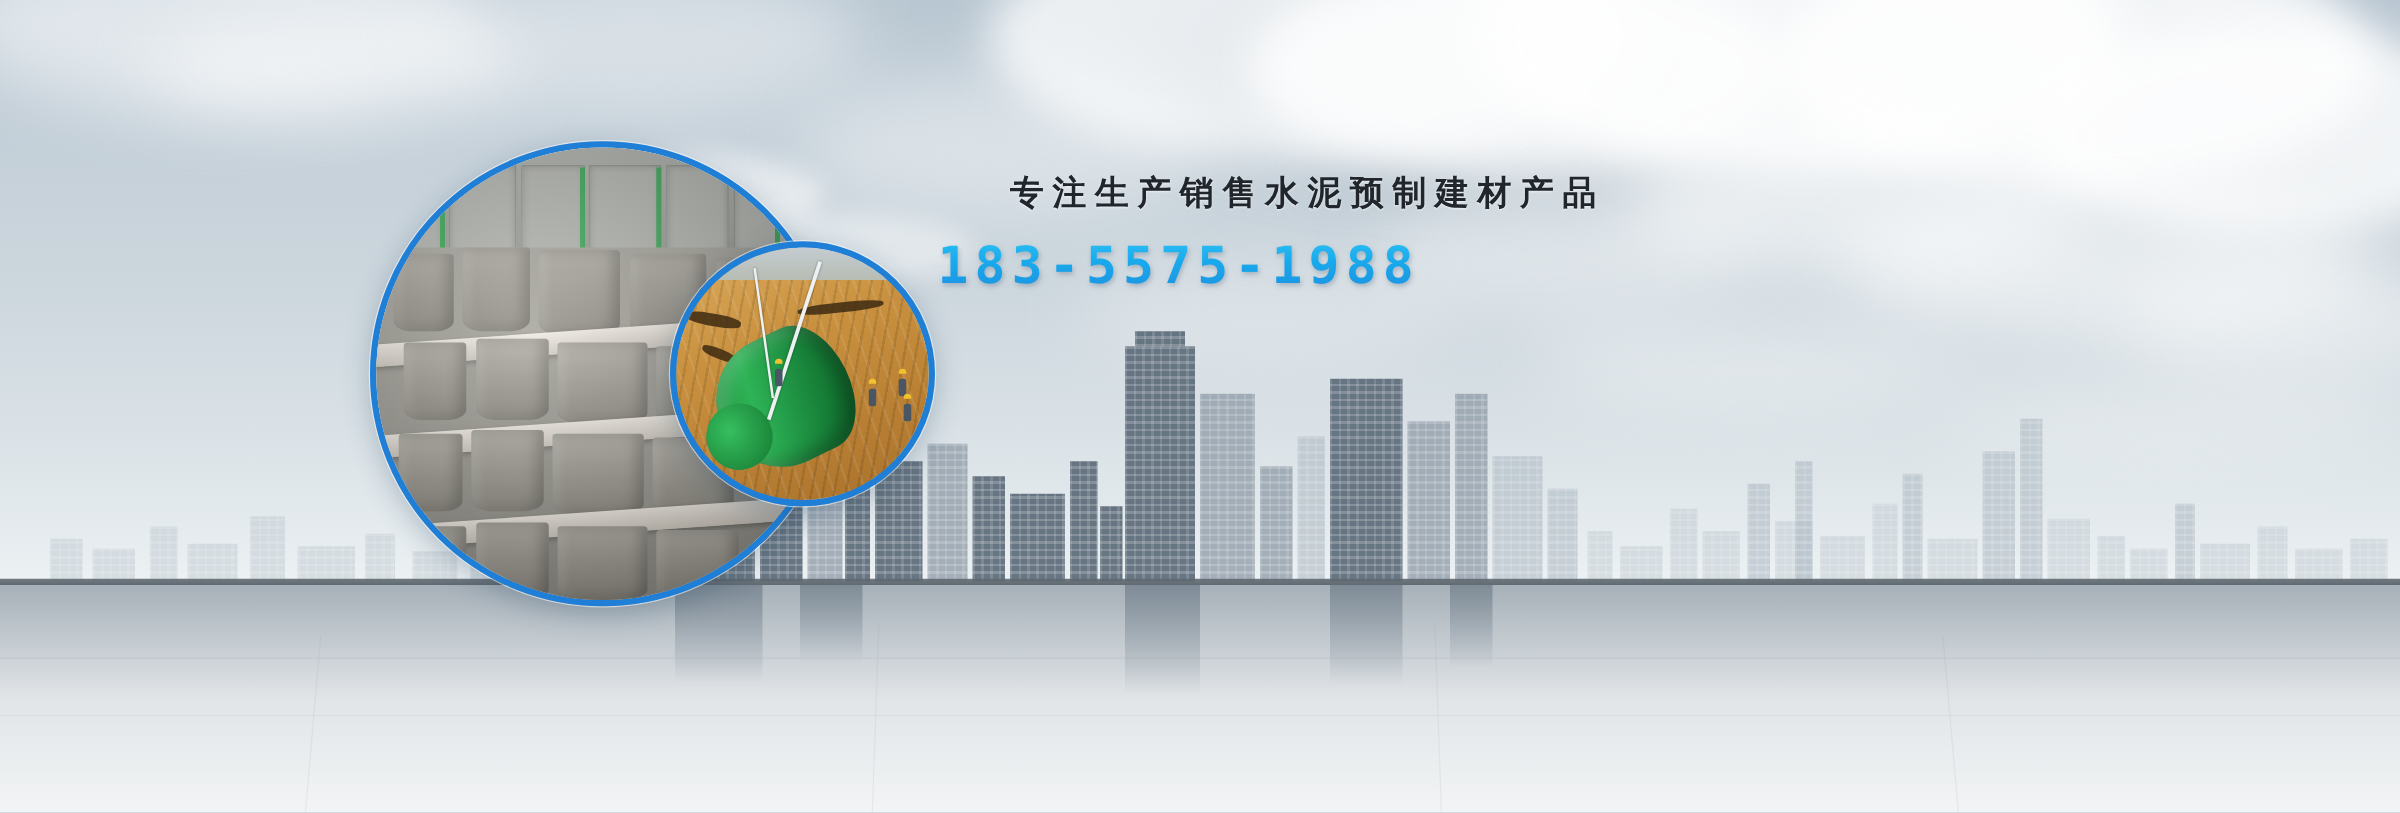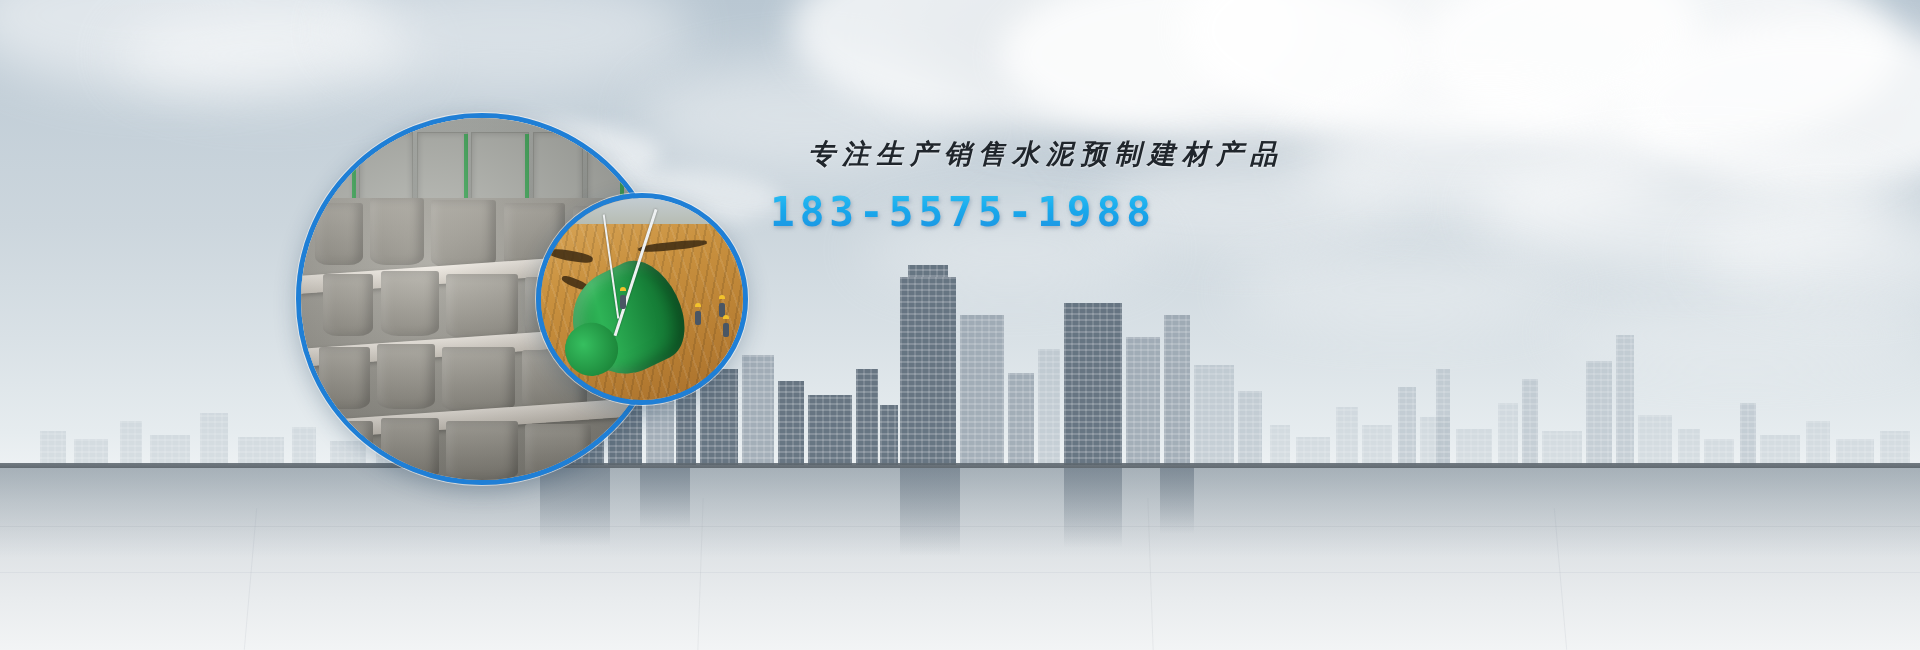--- a/index.html
+++ b/index.html
@@ -181,34 +181,33 @@
   .red-bar span{
     font-family:"DejaVu Sans","Liberation Sans",sans-serif;
     font-size:29px; font-weight:bold; color:#fff; letter-spacing:1px; white-space:nowrap;
   }
 
   .tagline{
     margin-top:18px; margin-left:58px;
     font-family:"DejaVu Sans","Liberation Sans",sans-serif;
     font-size:27px; font-weight:bold; color:#20262c; letter-spacing:7px; white-space:nowrap;
     text-shadow:0 1px 2px rgba(255,255,255,.65);
-    font-style:italic;
   }
 
   .hotline{ margin-top:16px; display:flex; align-items:baseline; white-space:nowrap; }
   .hl-label{
     font-family:"DejaVu Sans","Liberation Sans",sans-serif;
     font-size:37px; font-weight:bold; letter-spacing:4px;
     background:linear-gradient(180deg,#16367f,#1452a8);
     -webkit-background-clip:text; background-clip:text; color:transparent;
     filter:drop-shadow(0 2px 2px rgba(255,255,255,.8));
   }
   .hl-number{
     font-family:"DejaVu Sans Mono","Liberation Mono",monospace;
-    font-size:41px; font-weight:bold; letter-spacing:5px; margin-left:20px;
+    font-size:41px; font-weight:bold; letter-spacing:5px; margin-left:0;
     background:linear-gradient(180deg,#2fc3f5 0%,#18a9ec 45%,#1e90e0 100%);
     -webkit-background-clip:text; background-clip:text; color:transparent;
     filter:drop-shadow(1px 2px 2px rgba(120,140,160,.55));
   }
 </style>
 </head>
 <body>
 
 <div class="banner">
 

